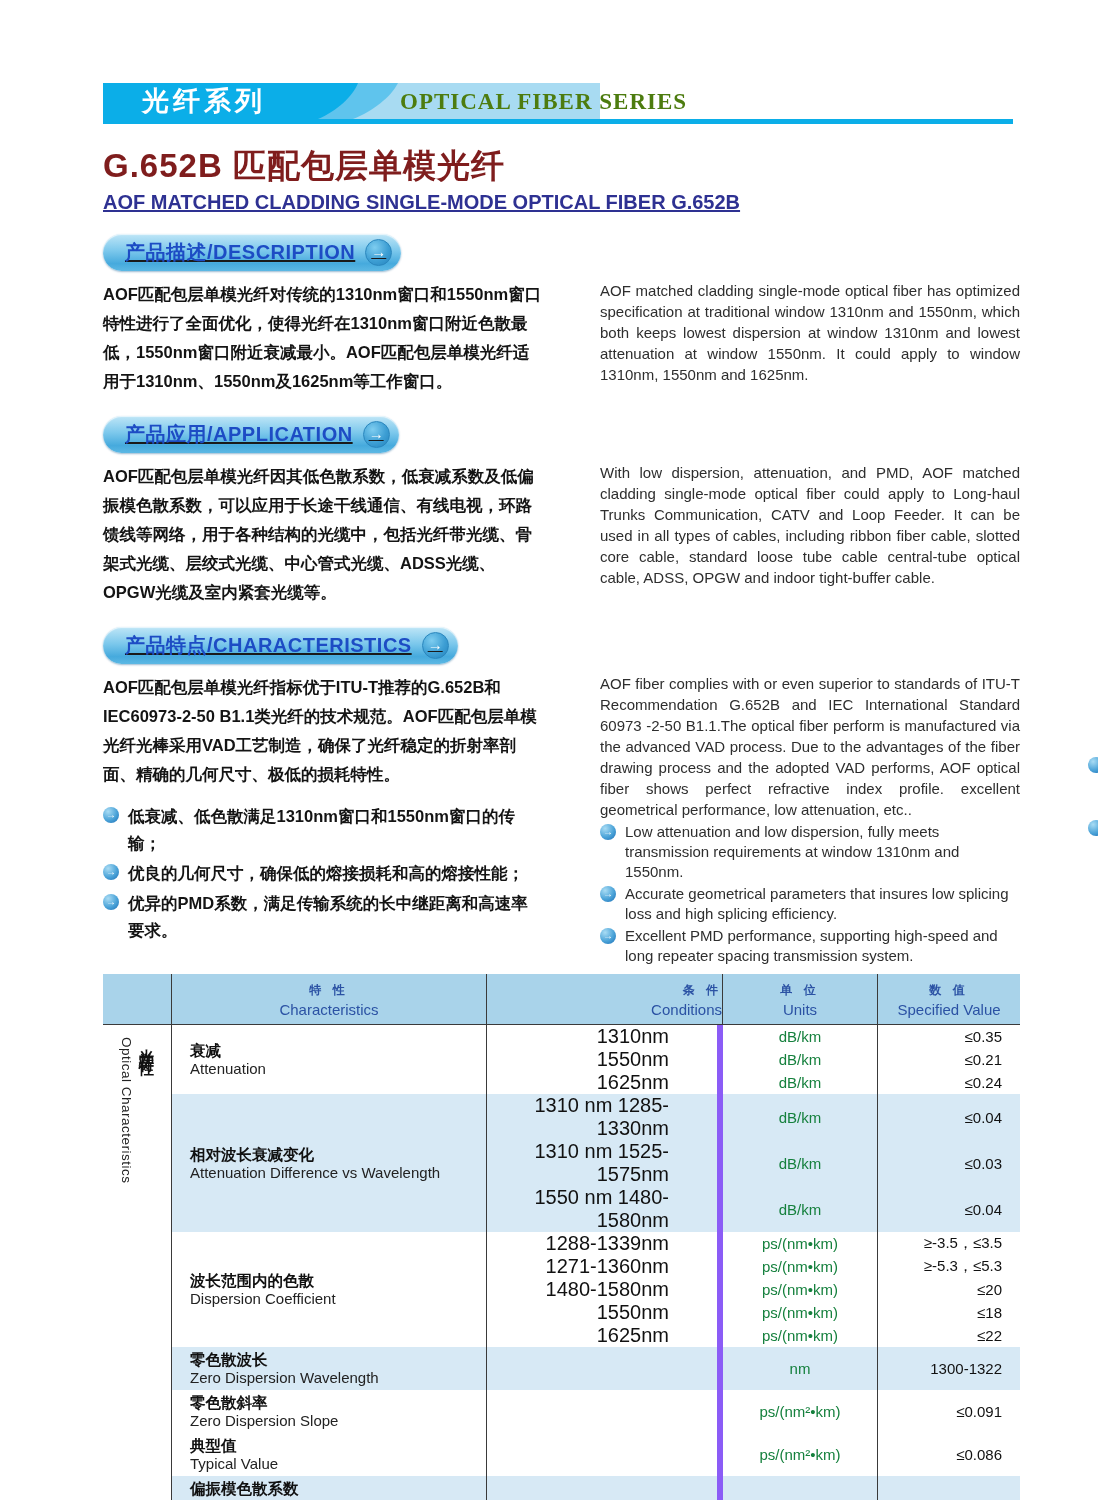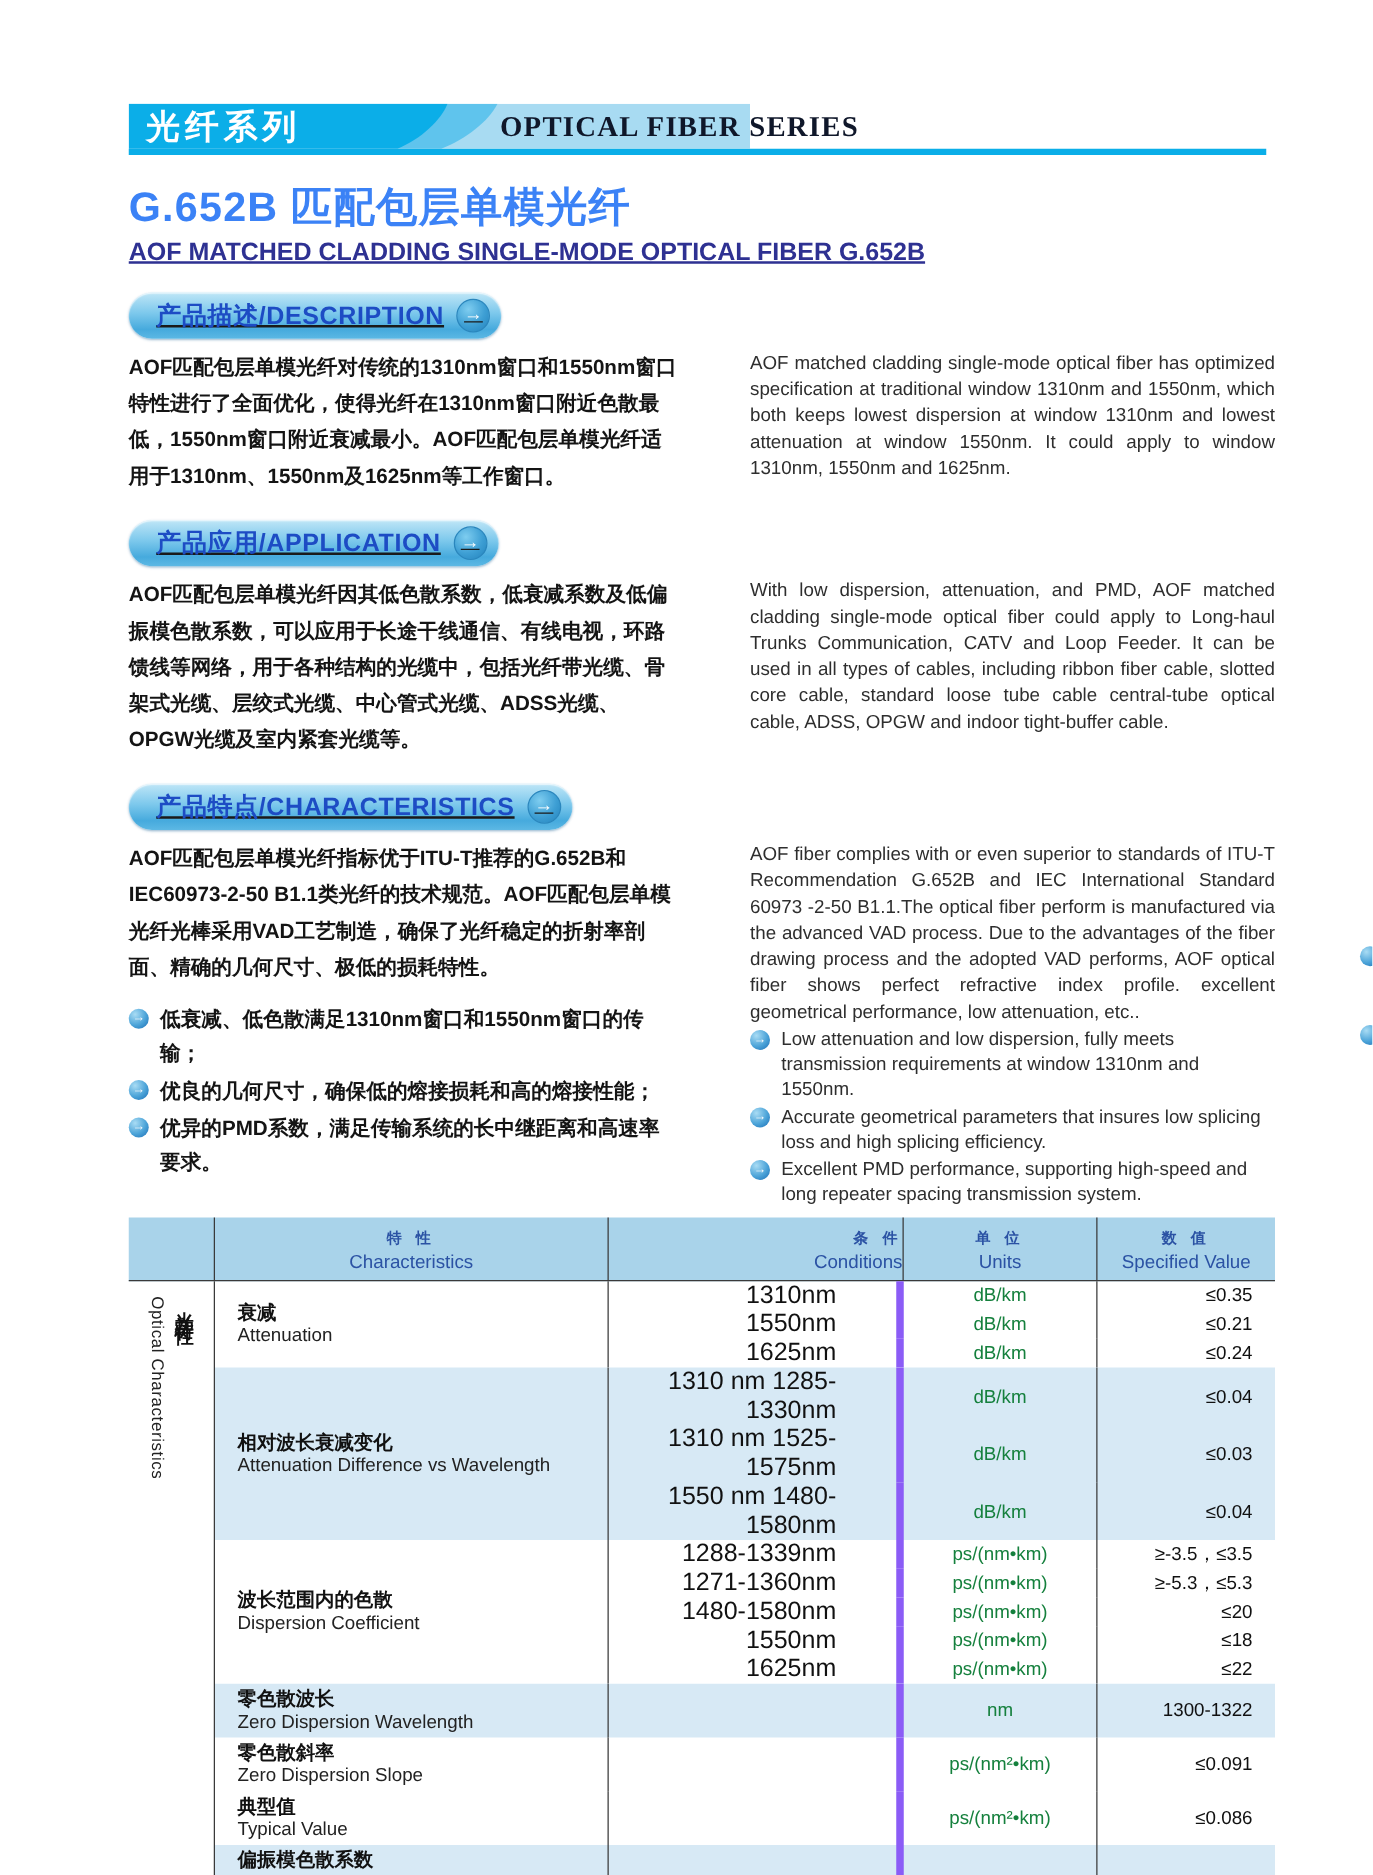--- a/index.html
+++ b/index.html
@@ -3,28 +3,28 @@
 <meta charset="utf-8">
 <style>
   html,body{margin:0;padding:0;background:#fff;}
   .page{position:relative;width:1098px;height:1500px;background:#fff;overflow:hidden;
         font-family:"Liberation Sans","DejaVu Sans",sans-serif;color:#1a1a1a;}
   .content{padding-left:103px;padding-right:78px;}
 
   
   .banner{position:relative;width:917px;margin-top:83px;height:41px;}
   .banner svg{position:absolute;left:0;top:0;}
-  .banner-zh{position:absolute;left:14px;top:0;height:36px;line-height:36px;color:#fff;
+  .banner-zh{position:absolute;left:39px;top:0;height:36px;line-height:36px;color:#fff;
              font-size:27px;font-weight:600;letter-spacing:4px;}
-  .banner-en{position:absolute;left:297px;top:0;height:36px;line-height:38px;color:#0f172a;
+  .banner-en{position:absolute;left:297px;top:0;height:36px;line-height:38px;color:#4d7c0f;
              font-family:"Liberation Serif","DejaVu Serif",serif;font-size:23px;font-weight:600;letter-spacing:1px;}
   .banner-rule{position:absolute;left:0;top:36px;width:910px;height:5px;background:#0baee8;}
 
   
-  .doc-title{margin-top:22px;font-size:33px;line-height:40px;font-weight:600;color:#3b82f6;letter-spacing:1px;}
+  .doc-title{margin-top:22px;font-size:33px;line-height:40px;font-weight:600;color:#7f1d1d;letter-spacing:1px;}
   .doc-subtitle{margin-top:4px;font-size:20px;line-height:24px;font-weight:600;color:#2e3192;text-decoration:underline;}
 
   
   .pill{display:inline-flex;align-items:center;gap:10px;height:37px;margin-top:20px;
         padding:0 9px 0 22px;border-radius:19px;
         background:linear-gradient(180deg,#bfe6f7 0%,#7cc8ec 45%,#46aadd 80%,#5cb8e4 100%);
         box-shadow:0 1px 2px rgba(30,100,150,.45), inset 0 1px 1px rgba(255,255,255,.7);text-decoration:underline;}
   .pill-label{font-size:20px;font-weight:bold;color:#1d4cc4;letter-spacing:.5px;}
   .pill-arrow{width:25px;height:25px;border-radius:50%;flex:0 0 auto;
         background:radial-gradient(circle at 35% 30%,#7ecdf0 0%,#3e9fd4 55%,#2383bd 100%);

